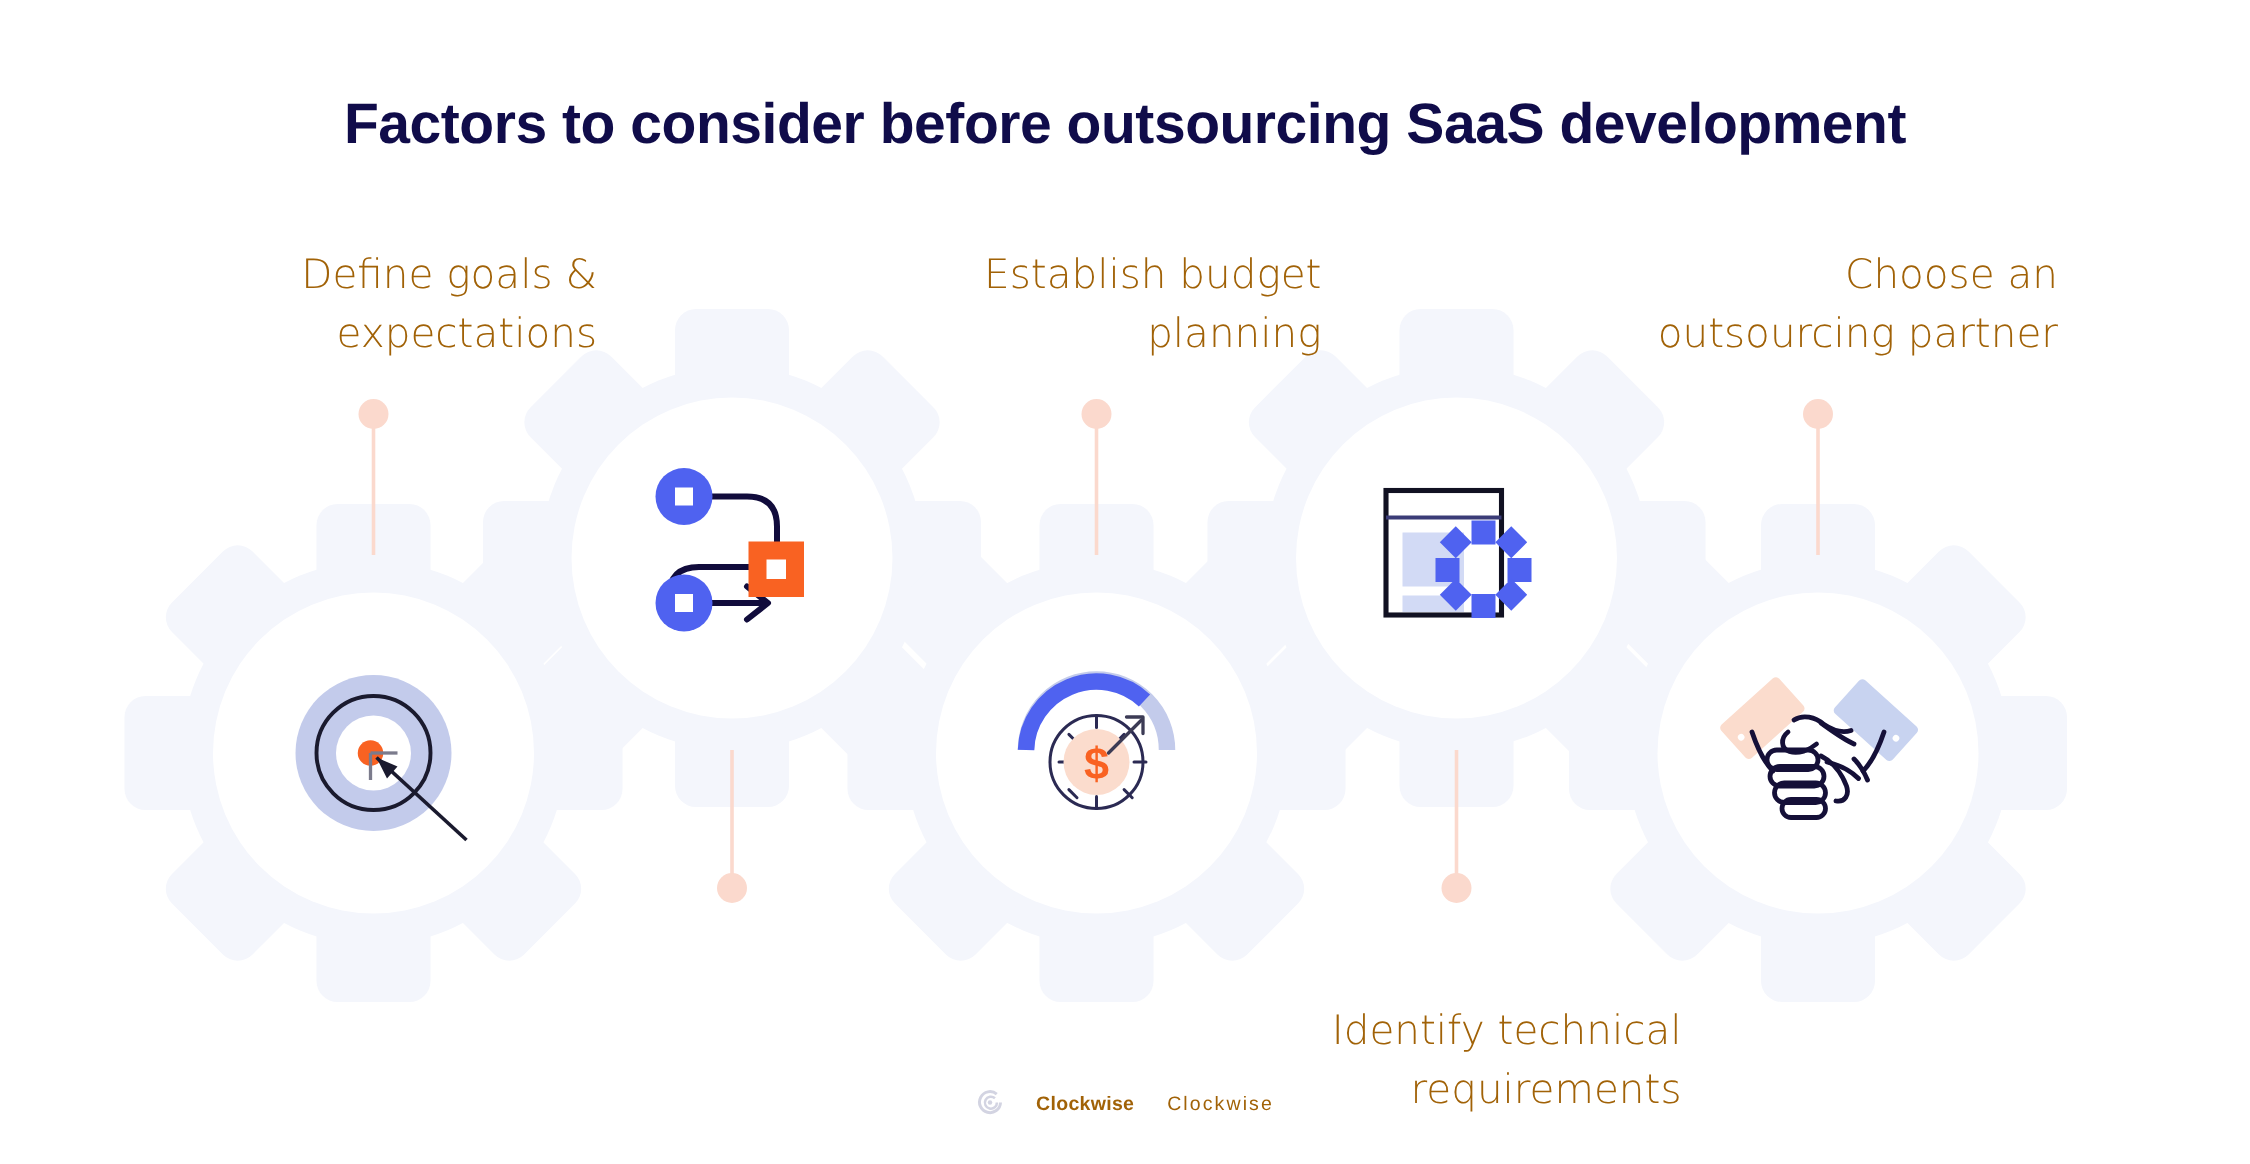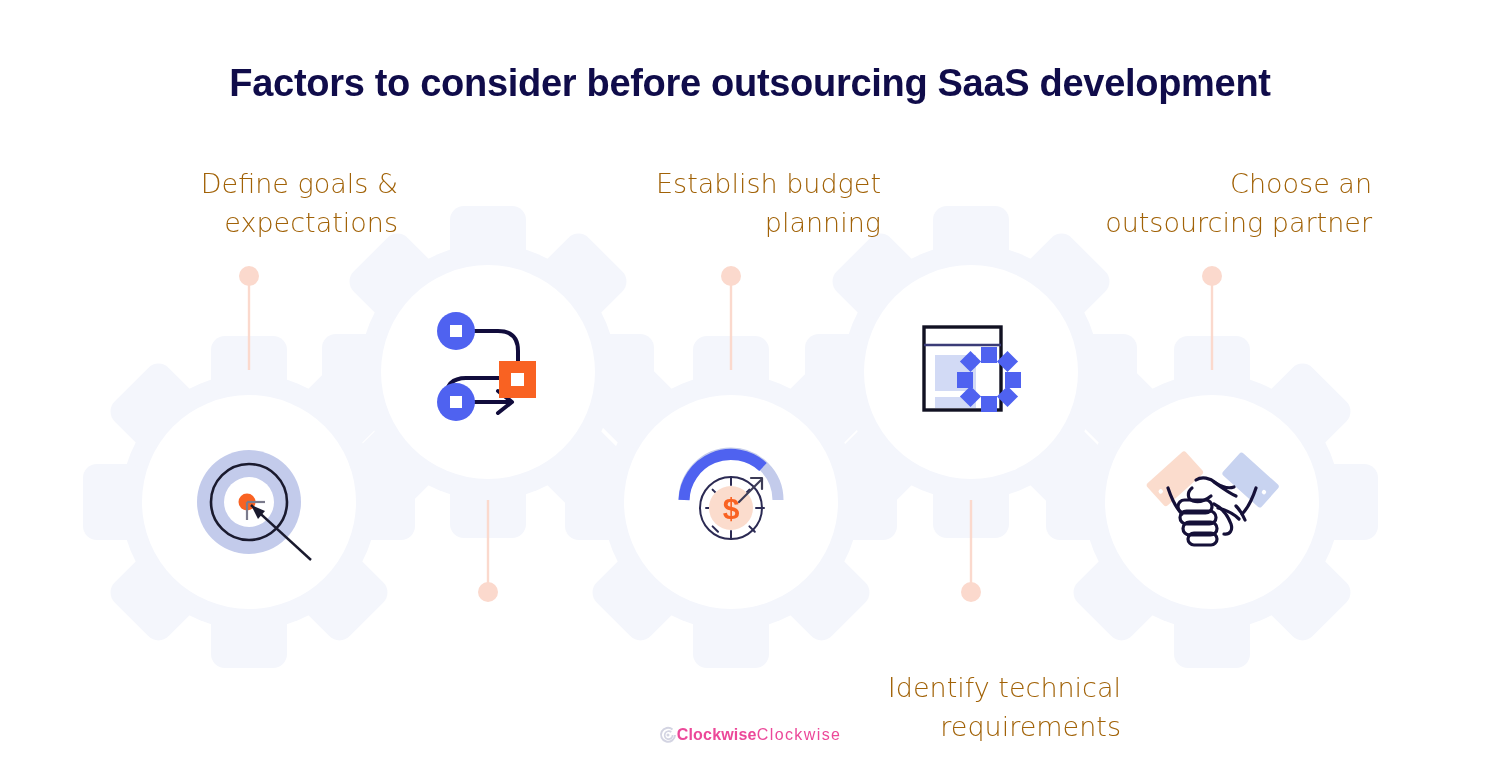--- a/index.html
+++ b/index.html
@@ -43,28 +43,28 @@
     white-space: pre-line;
   }
   .label-top { }
   .label-bottom { }
   .footer {
     position: absolute;
     left: 0;
     top: 726px;
     width: 1500px;
     text-align: center;
-    color: #ec4899;
-    font-size: 16px;
+    color: #a16207;
+    font-size: 13px;
     letter-spacing: 0.2px;
     font-family: "Liberation Sans", sans-serif;
     display: flex;
     align-items: center;
     justify-content: center;
-    gap: 0;
+    gap: 22px;
   }
   .footer .brand { font-weight: bold; }
   .footer .suffix { font-weight: 300; letter-spacing: 1.4px; }
   svg.layer {
     position: absolute;
     left: 0; top: 0;
   }
 </style>
 </head>
 <body>

